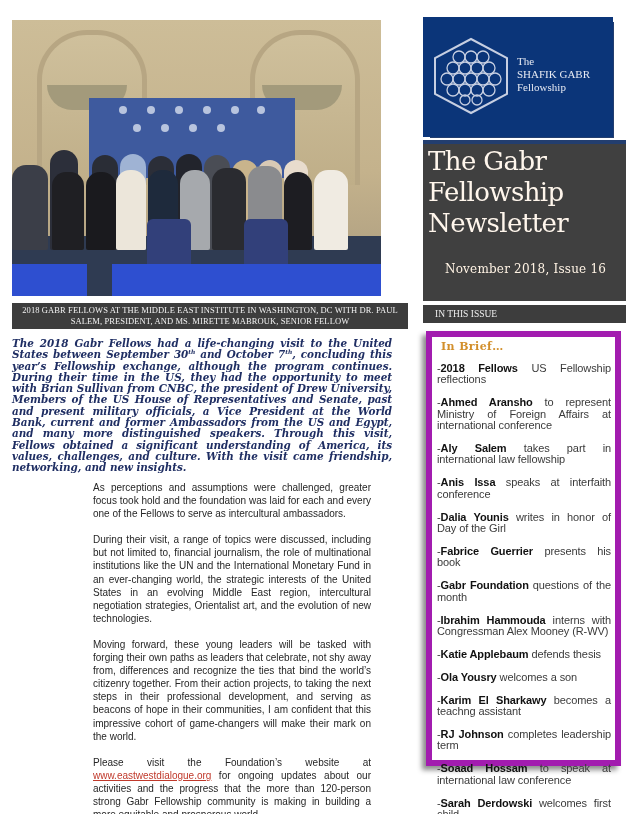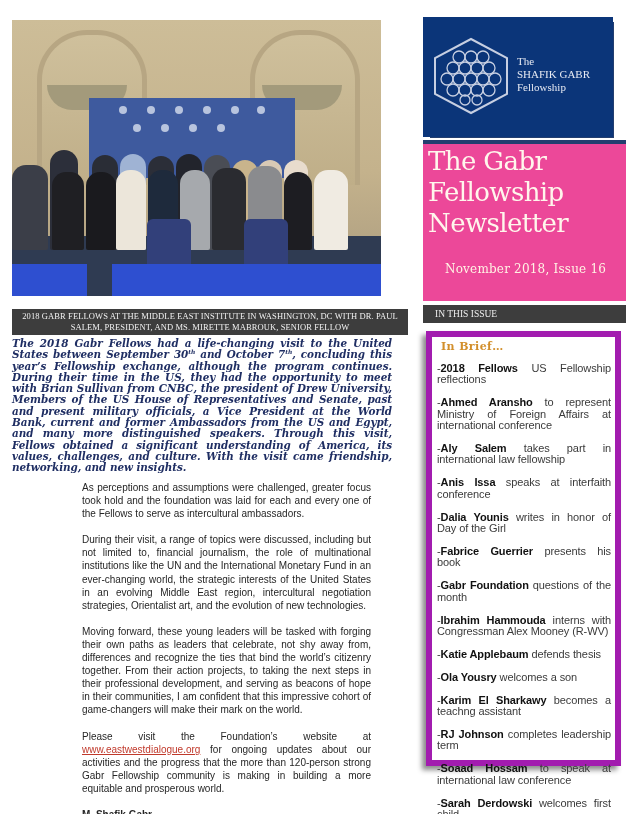--- a/index.html
+++ b/index.html
@@ -12,36 +12,36 @@
   .photo .arch.l { left:25px; } .photo .arch.r { left:238px; }
   .photo .curtain { position:absolute; top:65px; width:80px; height:25px; background:#a39a7b; border-radius:0 0 40px 40px; }
   .photo .backdrop { position:absolute; left:77px; top:78px; width:206px; height:80px; background:#3e5a9e; }
   .photo .logo-dot { position:absolute; width:8px; height:8px; border-radius:50%; background:#b8c4de; }
   .photo .people { position:absolute; left:0; top:100px; width:100%; height:130px; }
   .photo .person { position:absolute; bottom:0; border-radius:14px 14px 2px 2px; }
   .photo .floor { position:absolute; left:0; bottom:0; width:100%; height:60px; background:#2f3b52; }
   .photo .table { position:absolute; bottom:0; height:32px; background:#2e4fd0; }
   .photo .chair { position:absolute; bottom:25px; width:44px; height:52px; background:#32407a; border-radius:6px 6px 0 0; }
 
-  .caption { position:absolute; left:12px; top:303px; width:396px; height:24px; background:#3d3d3d; color:#f2f2f2; font-family:"Liberation Serif", serif; font-size:8.5px; line-height:10.5px; text-align:center; padding-top:2px; letter-spacing:0.1px;margin-top:6px; }
+  .caption { position:absolute; left:12px; top:303px; width:396px; height:24px; background:#3d3d3d; color:#f2f2f2; font-family:"Liberation Serif", serif; font-size:8.5px; line-height:10.5px; text-align:center; padding-top:2px; letter-spacing:0.1px; }
 
   .lead { position:absolute; left:12px; top:338px; width:380px; font-family:"DejaVu Serif", serif; font-style:italic; font-weight:bold; color:#1f2e63; font-size:10.4px; line-height:11.3px; text-align:justify; letter-spacing:-0.05px; }
   .lead sup { font-size:6px; line-height:0; }
 
   .body { position:absolute; left:77px; top:481px; width:294px; font-family:"Liberation Sans", sans-serif; font-size:10px; line-height:13.1px; color:#262626; text-align:justify; }
-  .body p { margin:0 0 13px 5px; }
+  .body p { margin:0 0 13px 16px; }
   .body a { color:#c0392b; text-decoration:underline; }
   .body .sig { font-weight:bold; margin-top:0; }
 
   
   .brand { position:absolute; left:423px; top:17px; width:190px; height:120px; background:#0b3579; }
   .brand-shadow { position:absolute; left:430px; top:22px; width:184px; height:116px; background:#233e6f; }
   .brand .hex { position:absolute; left:8px; top:20px; width:80px; height:78px; }
   .brand .name { position:absolute; left:94px; top:38px; color:#e6e9f2; font-family:"Liberation Serif", serif; font-size:11px; line-height:13px; }
-  .title-box { position:absolute; left:423px; top:144px; width:203px; height:157px; background:#ec4899; }
+  .title-box { position:absolute; left:423px; top:144px; width:203px; height:157px; background:#404040; }
   .title-box .t { position:absolute; left:5px; top:2px; color:#fff6ec; font-family:"DejaVu Serif", serif; font-size:26px; line-height:31px; letter-spacing:-0.6px; }
   .title-box .issue { position:absolute; left:22px; top:118px; color:#fff3e4; font-family:"DejaVu Serif", serif; font-size:12px; letter-spacing:0.2px; }
   .bar-top { position:absolute; left:423px; top:140px; width:203px; height:4px; background:#233e6f; }
 
   .in-issue { position:absolute; left:423px; top:305px; width:203px; height:18px; background:#3d3d3d; color:#eeeeee; font-family:"Liberation Serif", serif; font-size:9.5px; line-height:18px; padding-left:12px; box-sizing:border-box; }
 
   .brief { position:absolute; left:426px; top:331px; width:195px; height:435px; background:#ffffff; border:6px solid #a21caf; box-shadow:-4px 4px 5px rgba(0,0,0,0.45); box-sizing:border-box; padding:3px 4px 0 5px; }
   .brief h3 { margin:0 0 10px 4px; font-family:"DejaVu Serif", serif; font-weight:bold; color:#d28f2b; font-size:11px; letter-spacing:0.4px; }
   .brief .item { font-family:"Liberation Sans", sans-serif; font-size:11px; line-height:11.4px; color:#3a3a3a; text-align:justify; margin:0 0 11.5px 0; letter-spacing:-0.1px; }
   .brief .item b { color:#111; }

